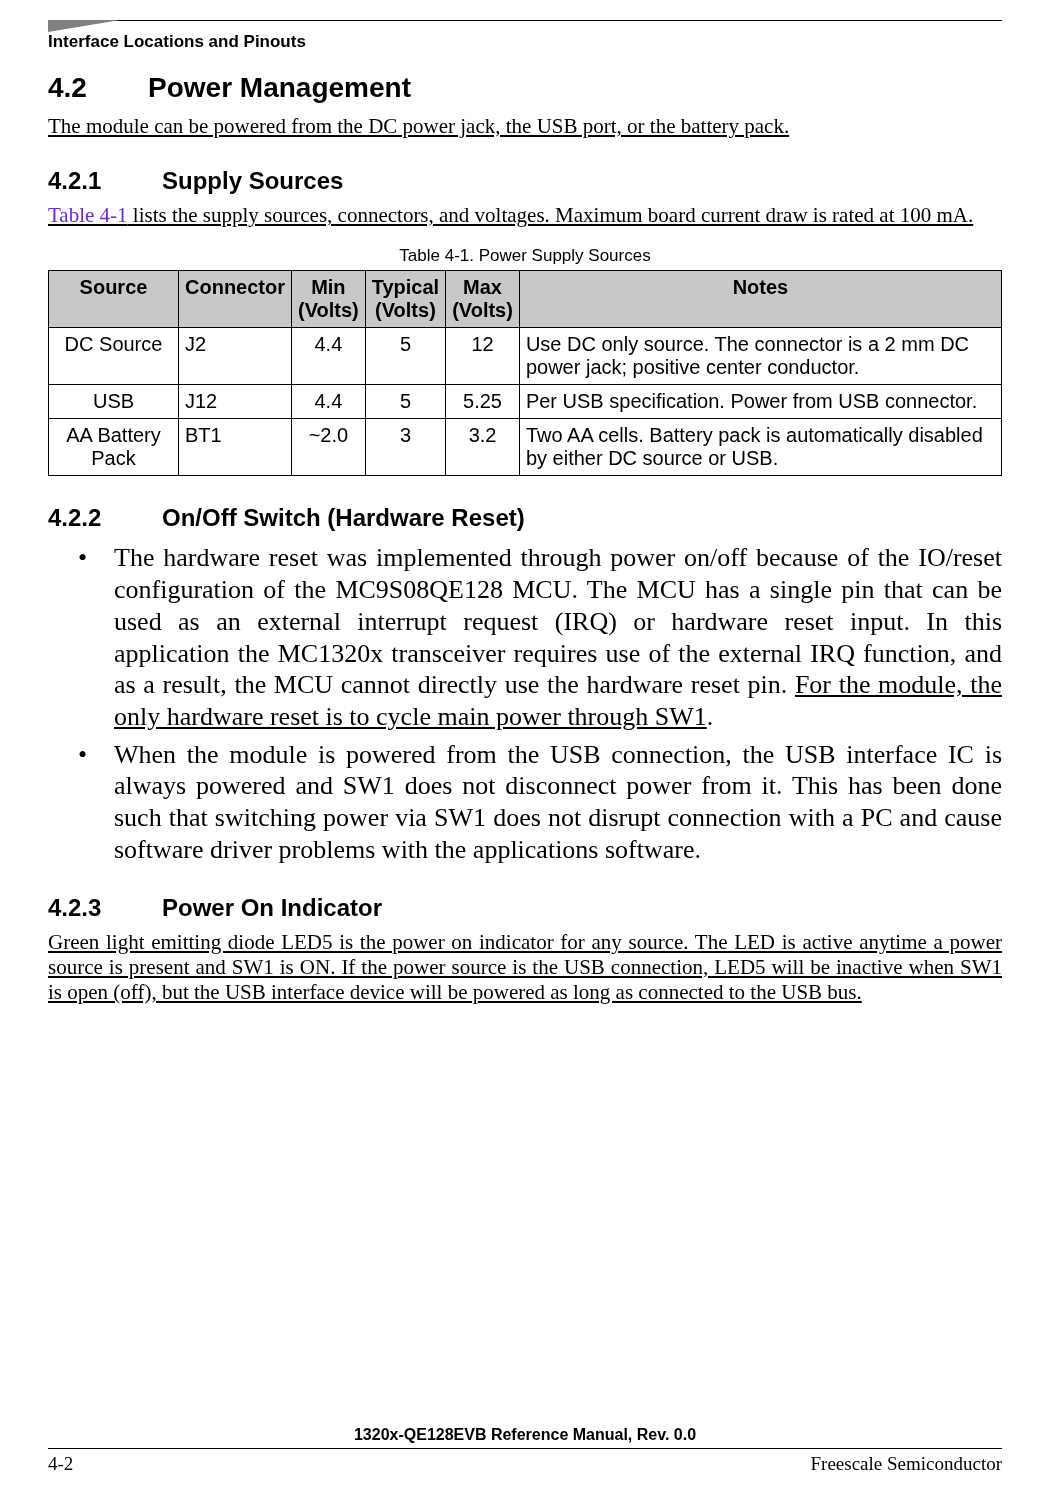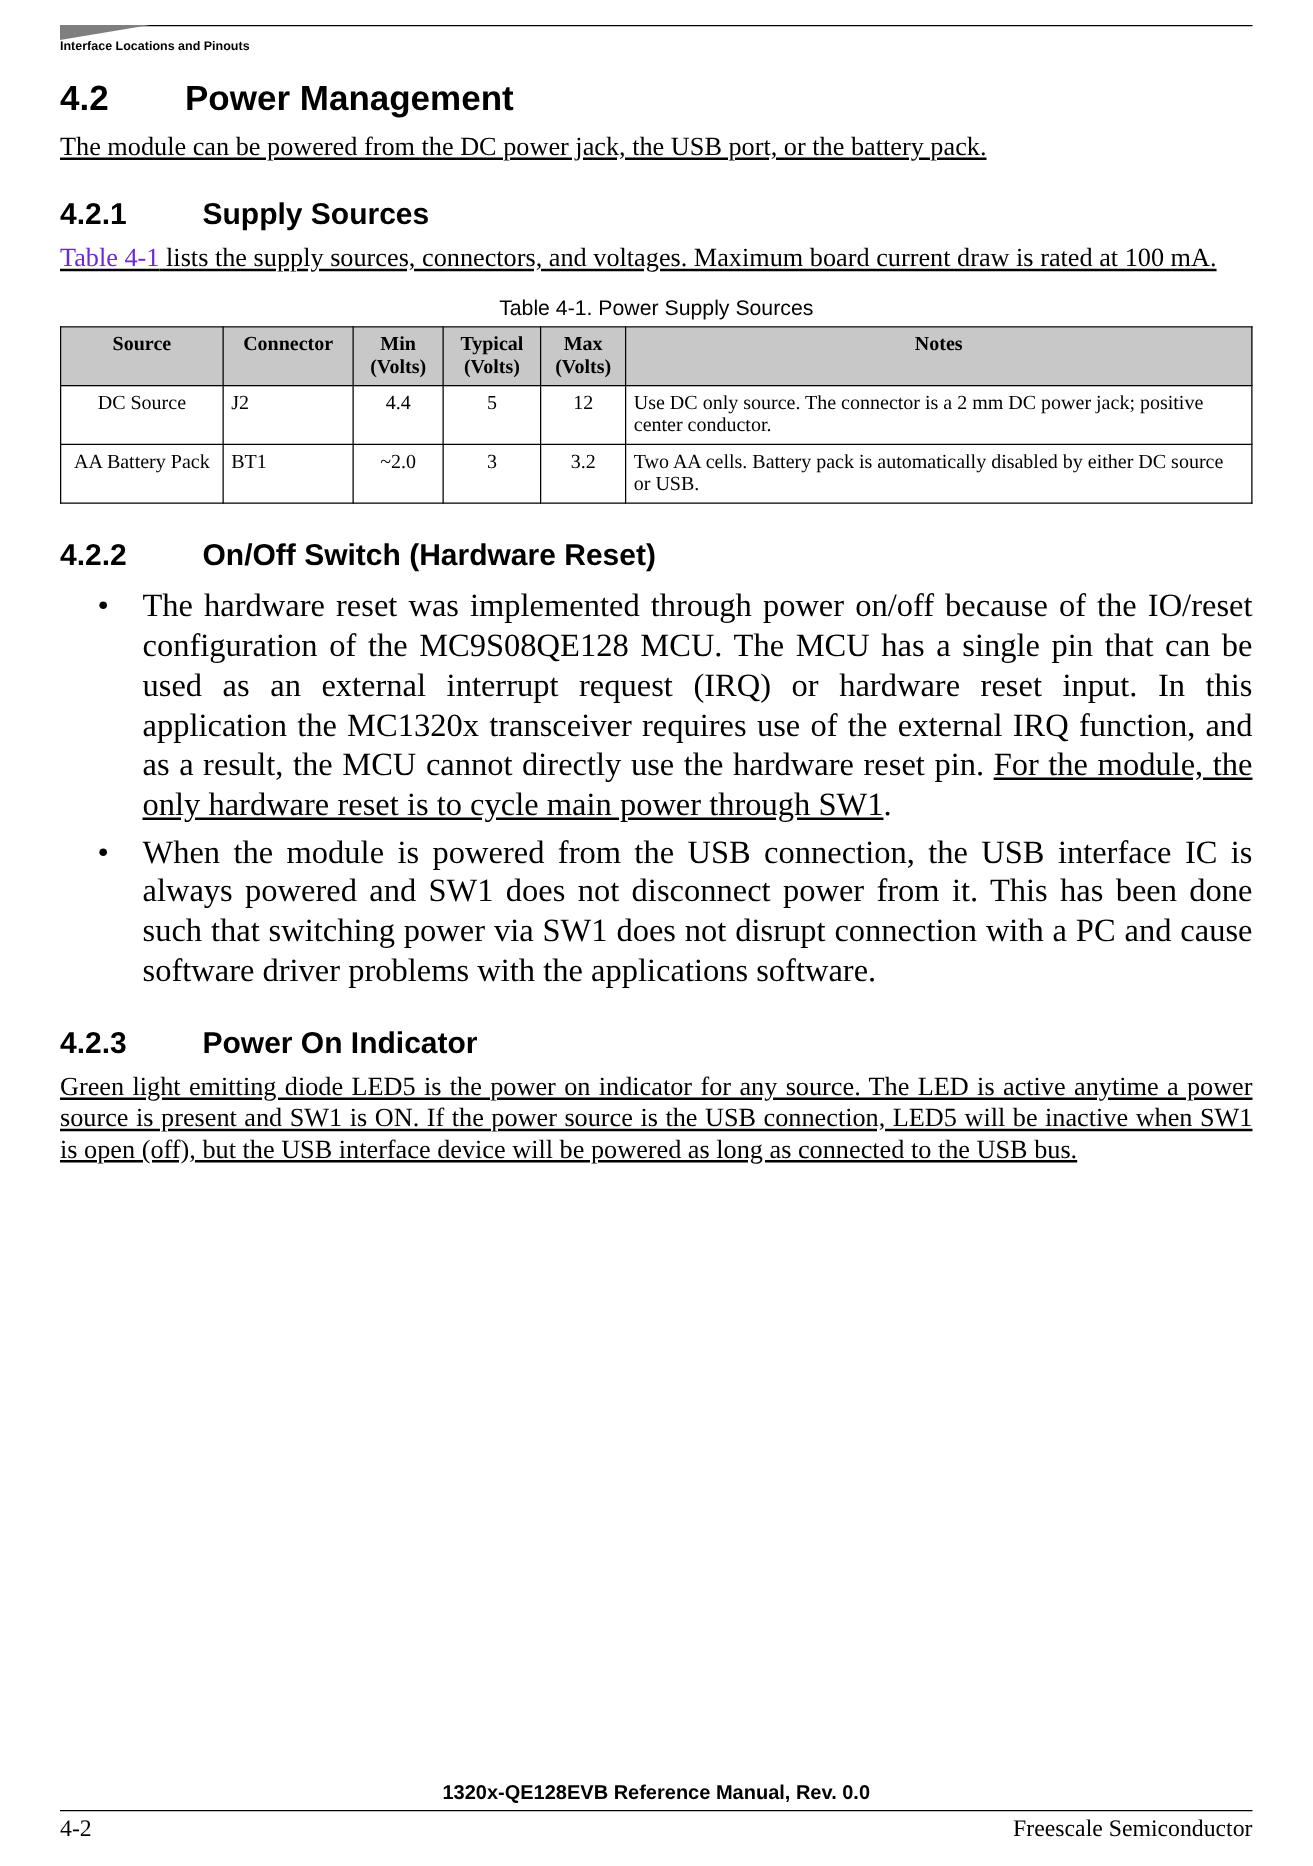--- a/index.html
+++ b/index.html
@@ -29,21 +29,21 @@
   .wedge {
     position: absolute;
     left: 0; top: 0;
     width: 0; height: 0;
     border-top: 12px solid #7f7f7f;
     border-right: 72px solid transparent;
   }
   .running-head {
     font-family: Arial, Helvetica, sans-serif;
     font-weight: bold;
-    font-size: 10px;
+    font-size: 17px;
     margin-top: -2px;
     margin-bottom: 20px;
   }
   h2.sec {
     font-family: Arial, Helvetica, sans-serif;
     font-weight: bold;
     font-size: 28px;
     margin: 0 0 10px 0;
   }
   h2.sec .num { display: inline-block; width: 100px; }
@@ -65,22 +65,22 @@
   .table-caption {
     font-family: Arial, Helvetica, sans-serif;
     font-weight: normal;
     font-size: 17px;
     text-align: center;
     margin: 18px 0 4px 0;
   }
   table.data {
     border-collapse: collapse;
     width: 100%;
-    font-family: Liberation Serif, serif;
-    font-size: 16px;
+    font-family: Liberation Sans, sans-serif;
+    font-size: 20px;
   }
   table.data th, table.data td {
     border: 1px solid #000;
     padding: 5px 6px;
     vertical-align: top;
   }
   table.data th {
     background: #c8c8c8;
     font-weight: bold;
     text-align: center;
@@ -177,20 +177,28 @@
     <tbody>
       <tr>
         <td class="center">DC Source</td>
         <td class="left">J2</td>
         <td class="center">4.4</td>
         <td class="center">5</td>
         <td class="center">12</td>
         <td class="left">Use DC only source. The connector is a 2 mm DC power jack; positive center conductor.</td>
       </tr>
       <tr>
+        <td class="center">USB</td>
+        <td class="left">J12</td>
+        <td class="center">4.4</td>
+        <td class="center">5</td>
+        <td class="center">5.25</td>
+        <td class="left">Per USB specification. Power from USB connector.</td>
+      </tr>
+      <tr>
         <td class="center">AA Battery Pack</td>
         <td class="left">BT1</td>
         <td class="center">~2.0</td>
         <td class="center">3</td>
         <td class="center">3.2</td>
         <td class="left">Two AA cells. Battery pack is automatically disabled by either DC source or USB.</td>
       </tr>
     </tbody>
   </table>
 

